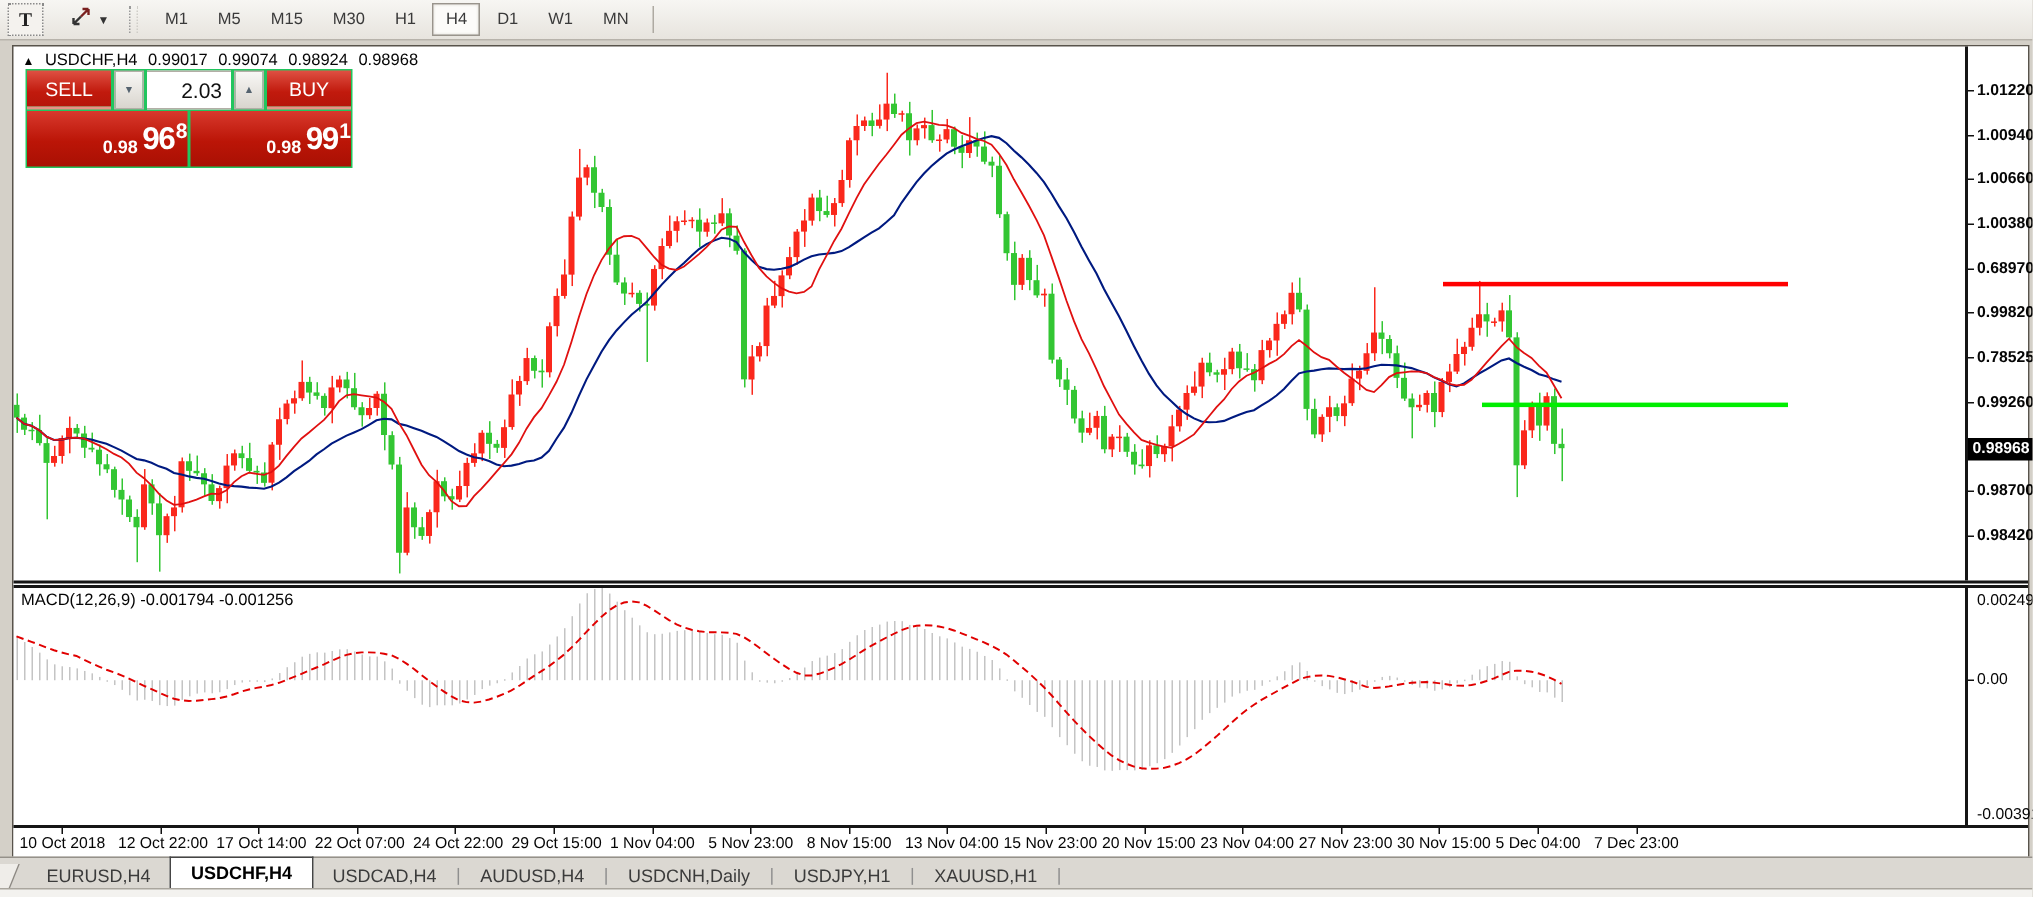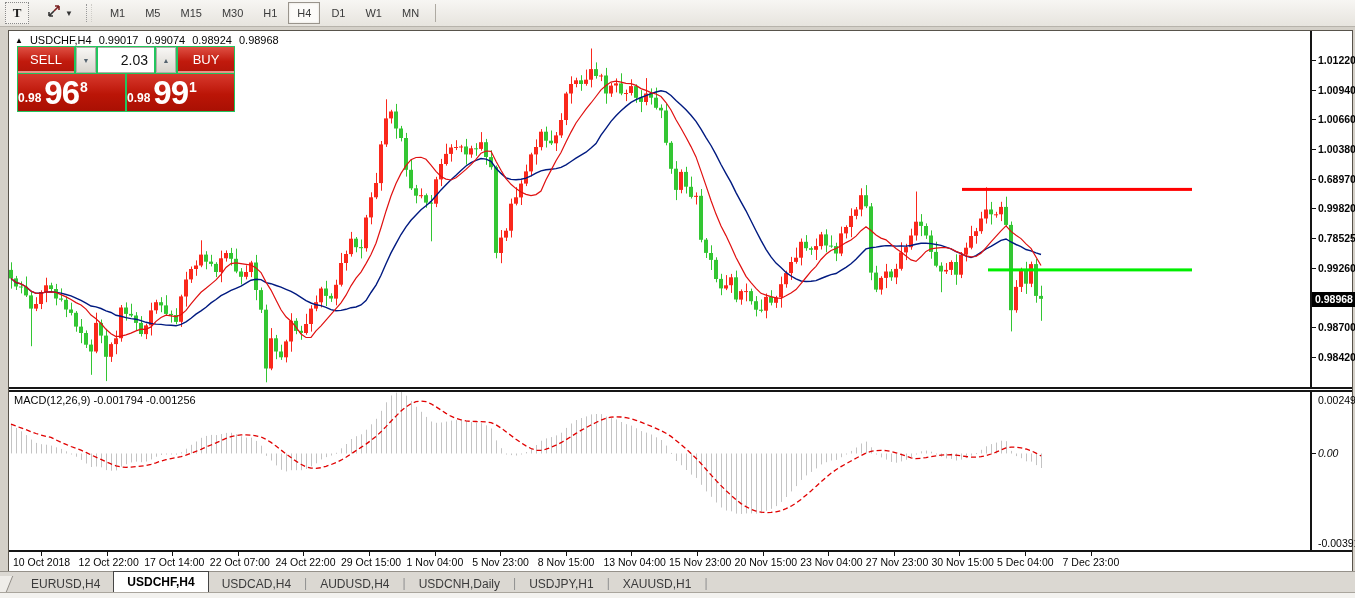--- a/index.html
+++ b/index.html
@@ -47,23 +47,23 @@
   .btn-red{background:linear-gradient(#df5043,#c11a0d 60%,#b5160a);color:#fff;font-size:13px;
     display:flex;align-items:center;justify-content:center;flex:0 0 56px;
     border-bottom:2px solid #e89287;box-sizing:border-box;}
   .spin{flex:0 0 20px;background:linear-gradient(#f8f7f5,#d9d5ce);border:1px solid #b3aea6;
     display:flex;align-items:center;justify-content:center;font-size:7px;color:#55636f;box-sizing:border-box;}
   .vol{flex:1;background:#fff;border-top:1px solid #b3aea6;border-bottom:1px solid #b3aea6;
     display:flex;align-items:center;justify-content:flex-end;padding-right:6px;
     font-size:14px;color:#111;box-sizing:border-box;}
   .tp-row2{display:flex;margin-top:1px;gap:2px;height:37px;}
   .tile{flex:1;background:linear-gradient(#d8392d,#bb1507 55%,#a91003);color:#fff;
-    display:flex;align-items:center;justify-content:flex-start;}
+    display:flex;align-items:center;justify-content:flex-end;}
   .tile .small{font-size:12px;font-weight:bold;margin-right:3px;margin-top:10px;}
-  .tile .big{font-size:33px;font-weight:bold;line-height:31px;letter-spacing:-1px;}
+  .tile .big{font-size:21px;font-weight:bold;line-height:31px;letter-spacing:-1px;}
   .tile .sup{font-size:14px;font-weight:bold;margin-top:-12px;margin-left:1px;}
   
   .tabbar{position:absolute;left:0;top:571px;width:1355px;height:21px;background:#dbd8d2;
     border-top:1px solid #95918a;display:flex;align-items:flex-end;box-sizing:border-box;}
   .tab-lead{width:13px;height:16px;background:#efedе9;background:#efede9;transform:skewX(-22deg);
     border-right:1px solid #8d8983;margin:0 8px 0 -4px;}
   .tab{font-size:12px;color:#3b3b3b;padding:0 13px;height:17px;display:flex;align-items:center;}
   .tab.active{background:#fff;border:1px solid #454545;border-bottom:none;font-weight:bold;
     height:20px;color:#000;}
   .tab-sep{color:#8f8f8f;font-size:12px;padding-bottom:2px;}
@@ -822,21 +822,21 @@
       <div class="pr-label" style="top: 201.137px;">0.78525</div>
       <div class="pr-tick" style="top: 207.137px;"></div>
       <div class="pr-label" style="top: 230.804px;">0.99260</div>
       <div class="pr-tick" style="top: 236.804px;"></div>
       <div class="pr-label" style="top: 290.137px;">0.98700</div>
       <div class="pr-tick" style="top: 296.137px;"></div>
       <div class="pr-label" style="top: 319.804px;">0.98420</div>
       <div class="pr-tick" style="top: 325.804px;"></div>
       <div class="cur-price" style="top: 260.742px;">0.98968</div>
       <div class="pr-label" style="top: 363px; font-weight: normal;">0.002492</div>
-      <div class="pr-label" style="top: 416.473px; font-weight: normal; font-style: italic;">0.00</div>
+      <div class="pr-label" style="top: 416.473px; font-weight: normal;">0.00</div>
       <div class="pr-label" style="top: 506px; font-weight: normal;">-0.003913</div>
       <div class="pr-tick" style="top: 422.473px;"></div>
     </div>
 </div>
 
 <div class="tabbar" id="tabbar">
     <div class="tab-lead"></div>
     <div class="tab">EURUSD,H4</div>
     <div class="tab active">USDCHF,H4</div>
     <div class="tab">USDCAD,H4</div>

